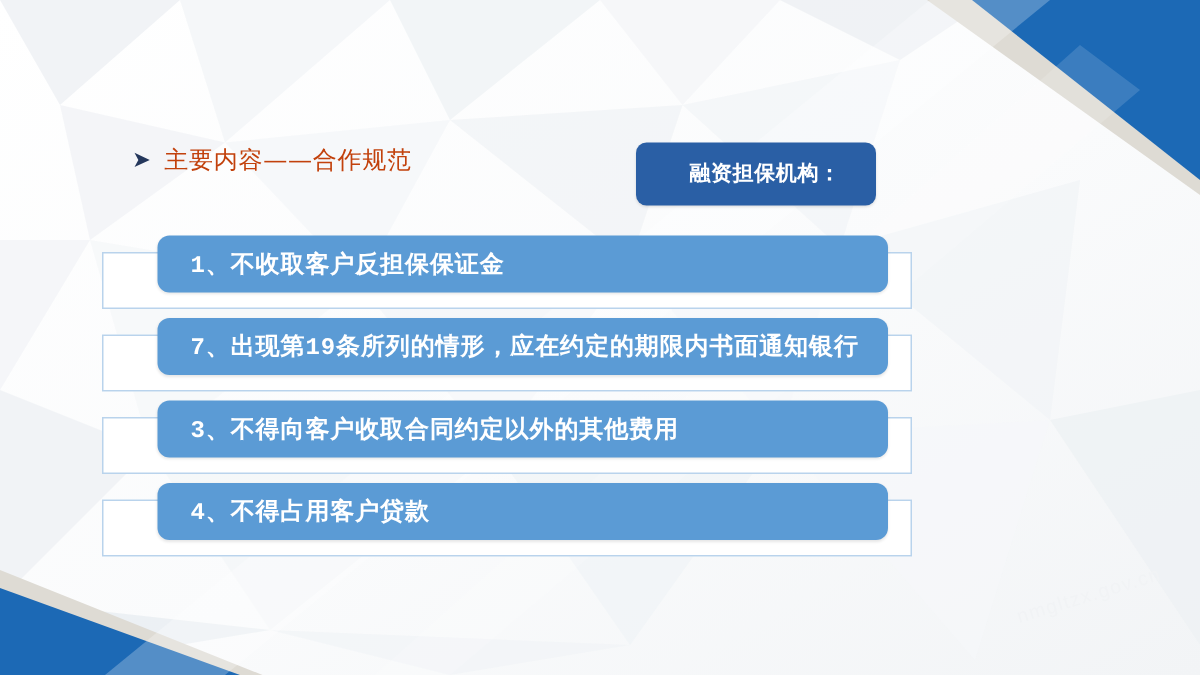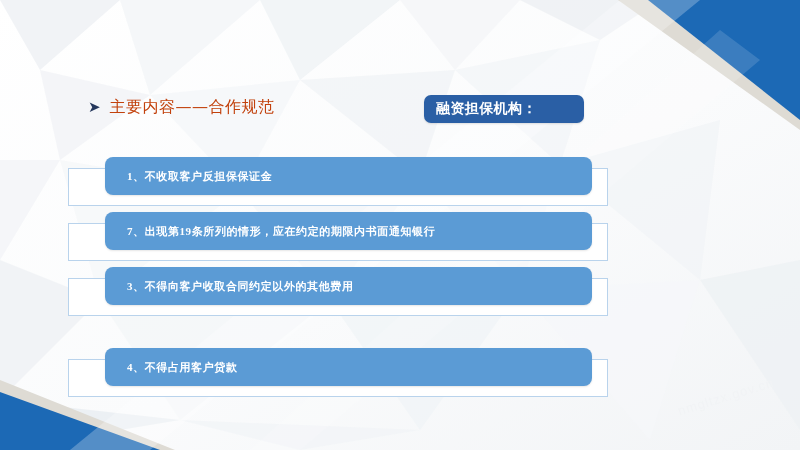--- a/index.html
+++ b/index.html
@@ -36,25 +36,26 @@
     transform:translateY(-1px);
   }
   .subhead .stext{
     font-family:"DejaVu Serif","Liberation Serif",serif;
     font-size:16px;letter-spacing:.5px;color:#c2410c;
   }
 
   
   .badge{
     position:absolute;left:424px;top:95px;
-    width:160px;height:28px;border-radius:7px;
+    width:160px;height:42px;border-radius:7px;
     background:#2a5fa5;
     display:flex;align-items:center;
     box-sizing:border-box;padding-left:12px;
     box-shadow:0 1px 2px rgba(0,0,0,.12);
+    justify-content:center;
   }
   .badge span{
     color:#ffffff;font-weight:bold;font-size:14px;letter-spacing:.4px;
     font-family:"Liberation Sans","DejaVu Sans",sans-serif;
     white-space:nowrap;
   }
 
   
   .rows{position:absolute;left:0;top:0;width:800px;height:450px;}
   .row{position:absolute;left:68px;width:540px;height:38px;}
@@ -63,22 +64,22 @@
     background:#ffffff;border:1px solid #b9d3ec;box-sizing:border-box;
   }
   .row .bar{
     position:absolute;left:37px;top:0;width:487px;height:38px;
     border-radius:8px;background:#5b9bd5;
     display:flex;align-items:center;box-sizing:border-box;
     padding-left:22px;
     box-shadow:0 1px 2px rgba(0,0,0,.10);
   }
   .row .bar span{
-    color:#ffffff;font-size:11px;letter-spacing:.6px;
-    font-family:Liberation Serif, serif;
+    color:#ffffff;font-size:16px;letter-spacing:.6px;
+    font-family:Liberation Mono, monospace;
     white-space:nowrap;font-weight:600;
   }
 
   
   .watermark{
     position:absolute;left:676px;top:404px;
     transform:rotate(-17deg);transform-origin:left top;
     font-size:13px;letter-spacing:1px;
     color:#f1f3f5;font-family:"Liberation Sans","DejaVu Sans",sans-serif;
     white-space:nowrap;user-select:none;
@@ -166,21 +167,21 @@
       </div>
     </div>
 
     <div class="row" style="top:267px;">
       <div class="shell"></div>
       <div class="bar">
         <span>3、不得向客户收取合同约定以外的其他费用</span>
       </div>
     </div>
 
-    <div class="row" style="top:322px;margin-top:26px;">
+    <div class="row" style="top:322px;">
       <div class="shell"></div>
       <div class="bar">
         <span>4、不得占用客户贷款</span>
       </div>
     </div>
 
   </div>
 
   <div class="watermark">nmgltzx.gov.cn</div>
 

